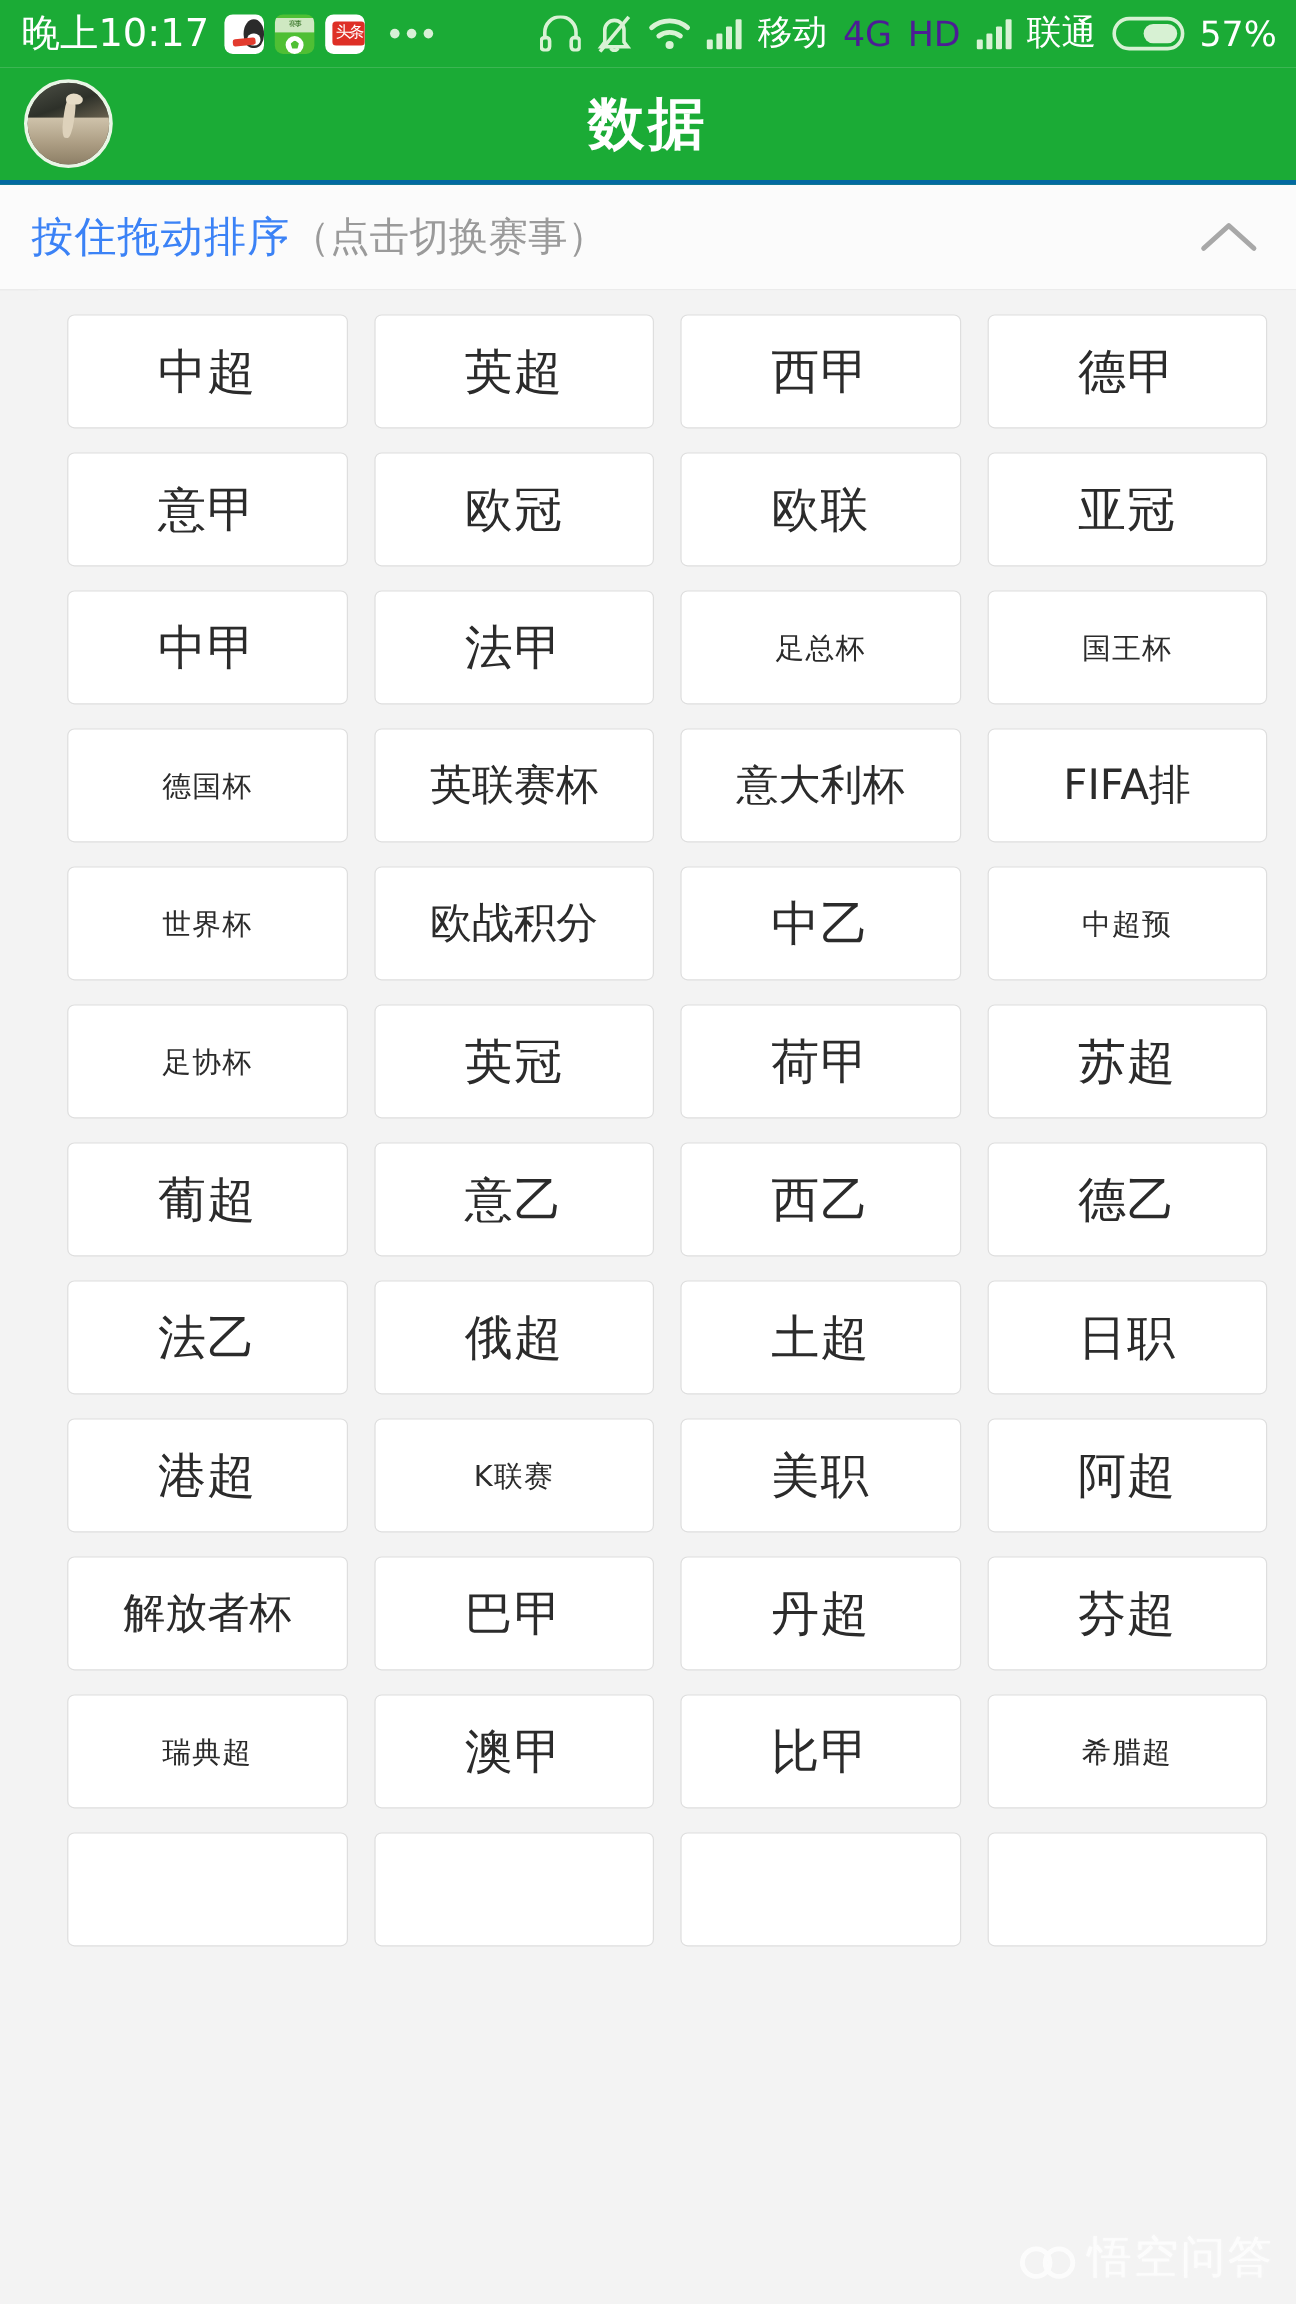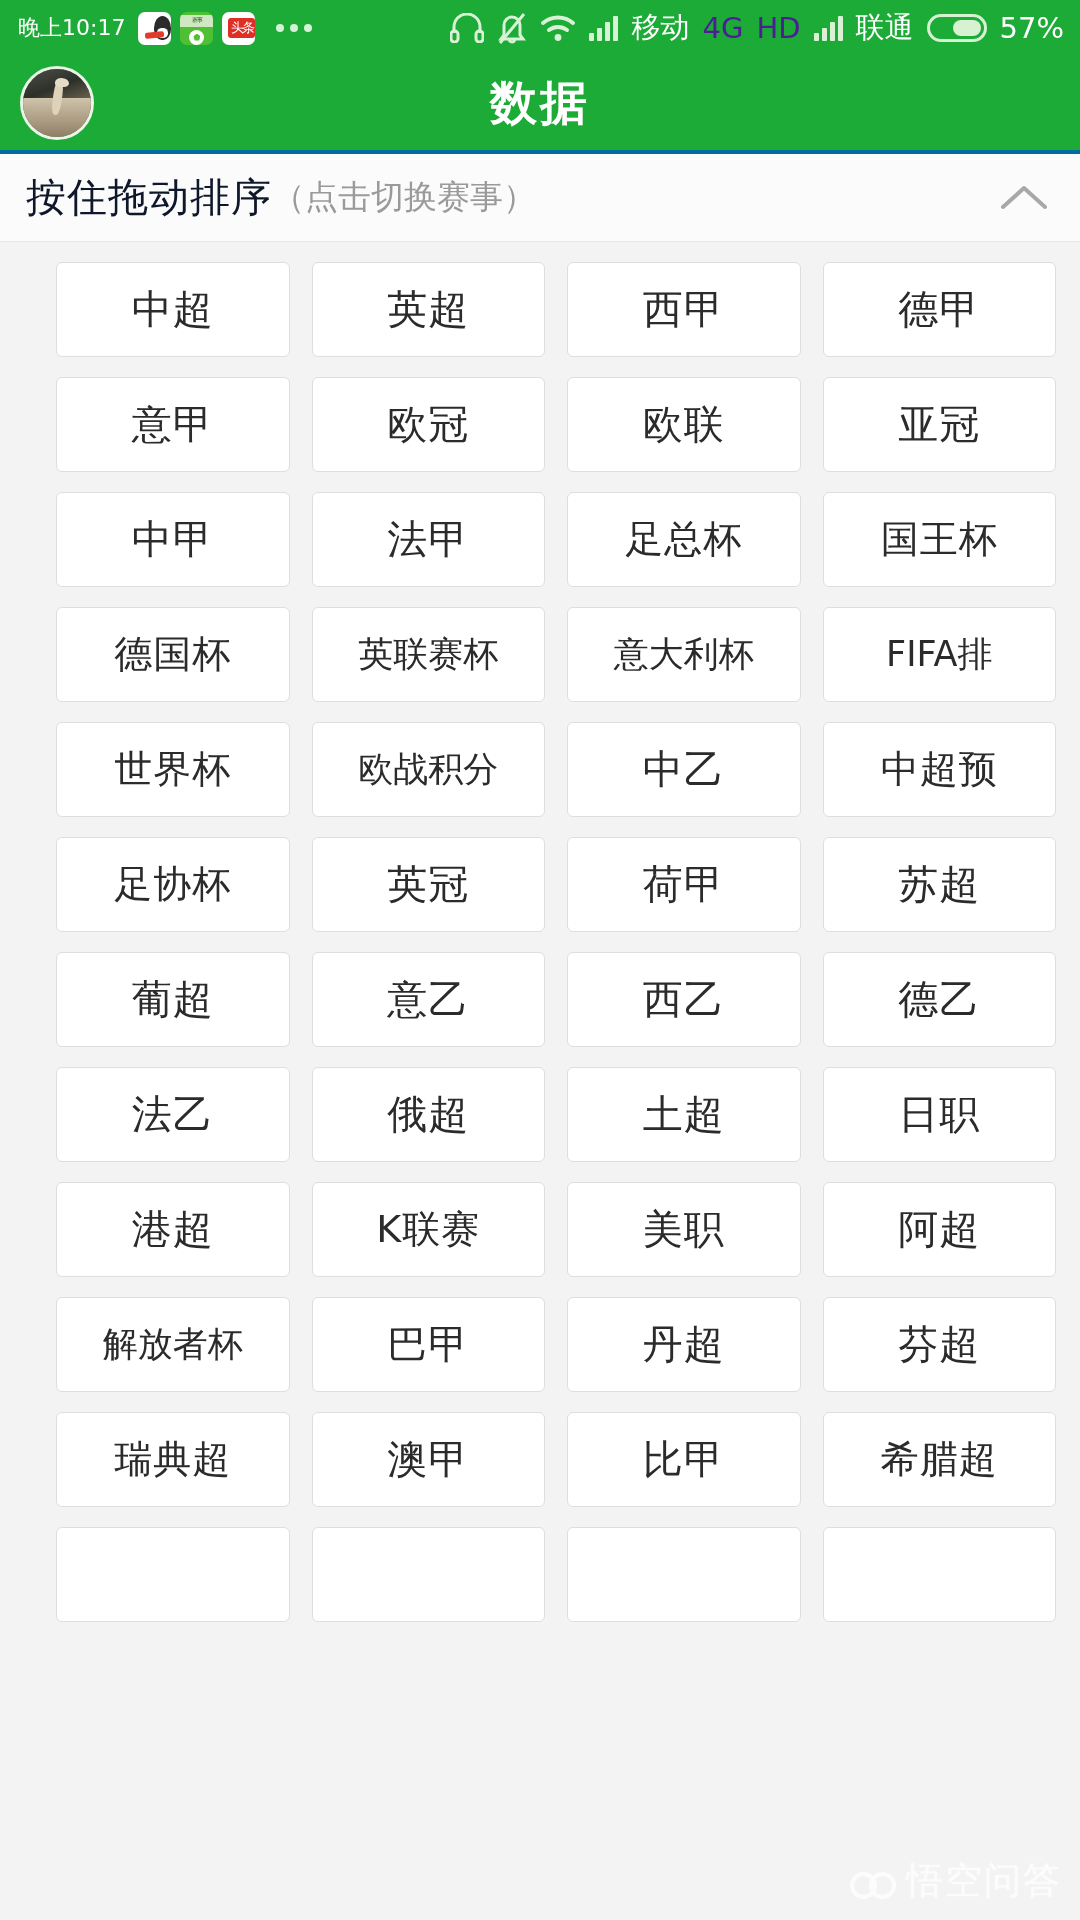--- a/index.html
+++ b/index.html
@@ -20,21 +20,21 @@
     height: 56px;
     background: #1bab36;
     display: flex;
     align-items: center;
     padding: 0 16px 0 18px;
     box-sizing: border-box;
     color: #ffffff;
     overflow: hidden;
   }
   .sb-time {
-    font-size: 22px;
+    font-size: 32px;
     letter-spacing: 0px;
     white-space: nowrap;
     color: #ffffff;
   }
   .sb-icons-left {
     display: flex;
     align-items: center;
     gap: 9px;
     margin-left: 13px;
   }
@@ -201,22 +201,22 @@
   #sort-bar {
     height: 88px;
     background: #fbfbfb;
     display: flex;
     align-items: center;
     padding: 0 28px 0 26px;
     box-sizing: border-box;
     border-bottom: 1px solid #e6e6e6;
   }
   #sort-title {
-    font-size: 40px;
-    color: #0f172a;
+    font-size: 35px;
+    color: #3b82f6;
     letter-spacing: 1px;
   }
   #sort-hint {
     font-size: 33px;
     color: #9a9a9a;
     letter-spacing: 0px;
   }
   #collapse-icon {
     margin-left: auto;
     width: 56px; height: 56px;
@@ -243,21 +243,21 @@
     align-items: center;
     justify-content: center;
     font-size: 40px;
     color: #2b2b2b;
     box-sizing: border-box;
     letter-spacing: 1px;
     white-space: nowrap;
     overflow: hidden;
   }
   .league-cell.s4 { font-size: 35px; letter-spacing: 0px; }
-  .league-cell.s3 { font-size: 38px; }
+  .league-cell.s3 { font-size: 24px; }
 
   
   #watermark {
     position: absolute;
     right: 18px;
     bottom: 14px;
     display: flex;
     align-items: center;
     gap: 10px;
     opacity: 0.82;

